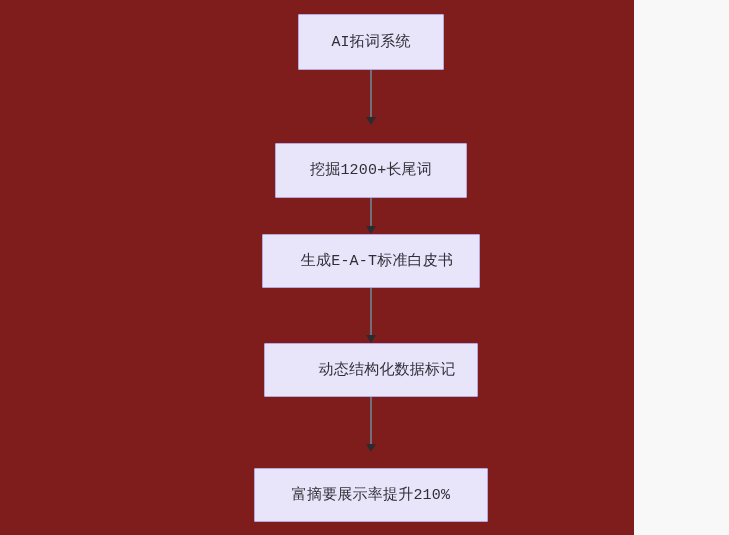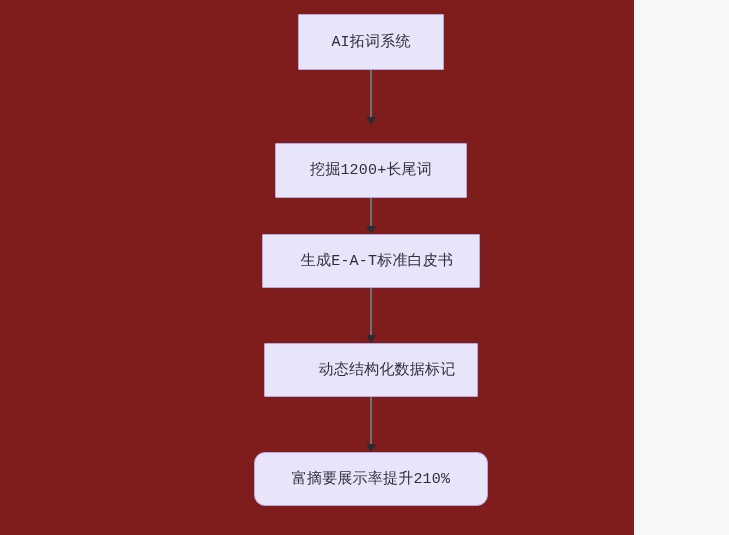--- a/index.html
+++ b/index.html
@@ -85,17 +85,17 @@
   </div>
 
   <div class="node" style="left:262px; top:234px; width:218px; height:54px;padding-left:12px;">
     <span class="node-label">生成E-A-T标准白皮书</span>
   </div>
 
   <div class="node" style="left:264px; top:343px; width:214px; height:54px;padding-left:32px;">
     <span class="node-label">动态结构化数据标记</span>
   </div>
 
-  <div class="node" style="left:254px; top:452px; width:234px; height:54px;border-radius:11px;">
+  <div class="node" style="left:254px; top:468px; width:234px; height:54px;">
     <span class="node-label">富摘要展示率提升210%</span>
   </div>
 
 </div>
 
 </body></html>

